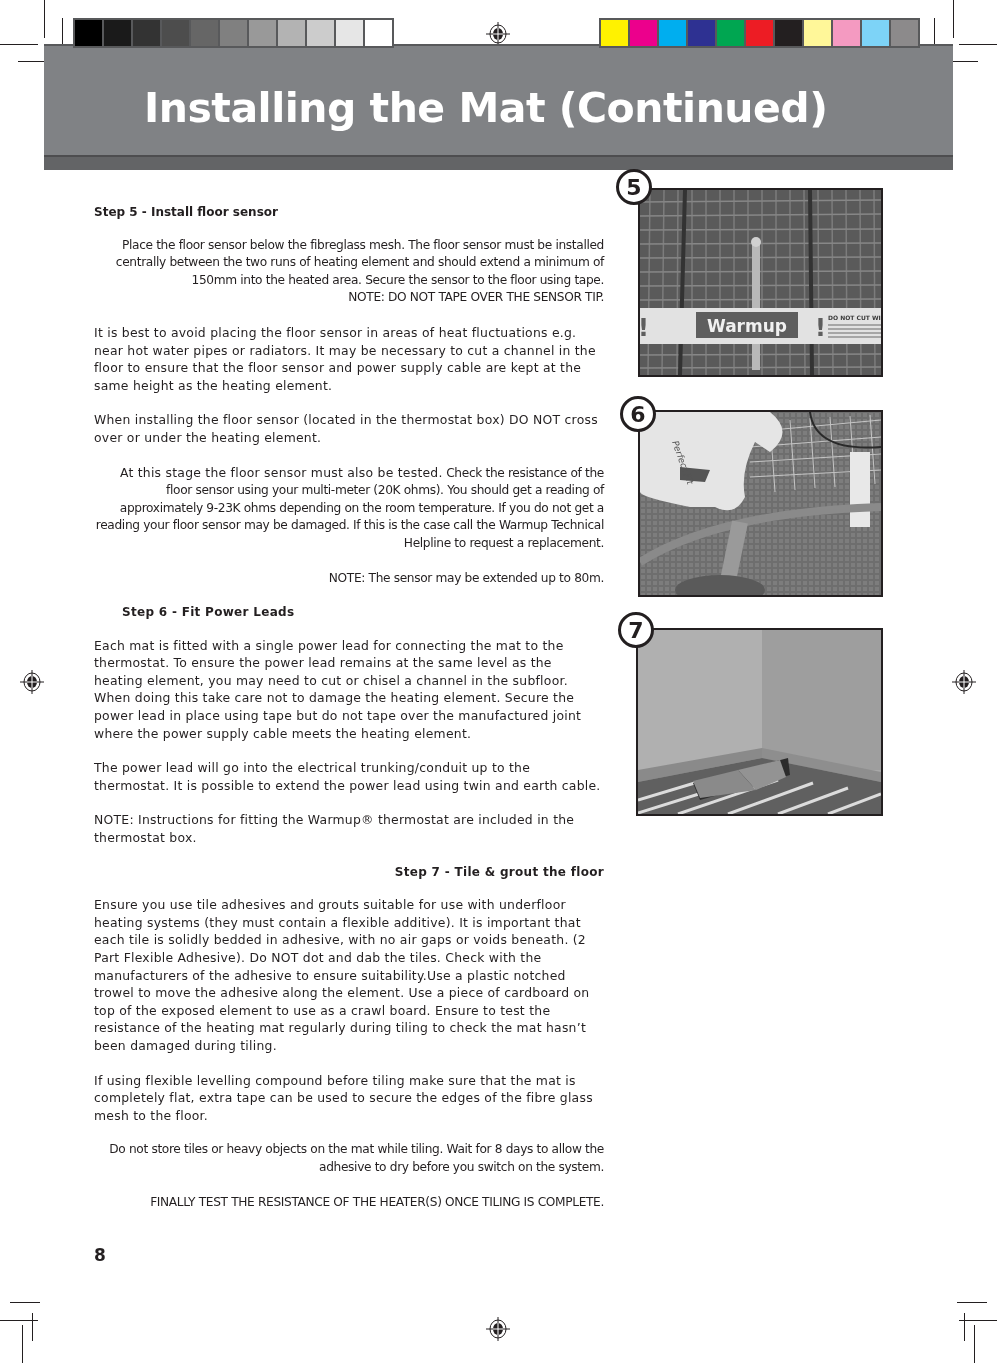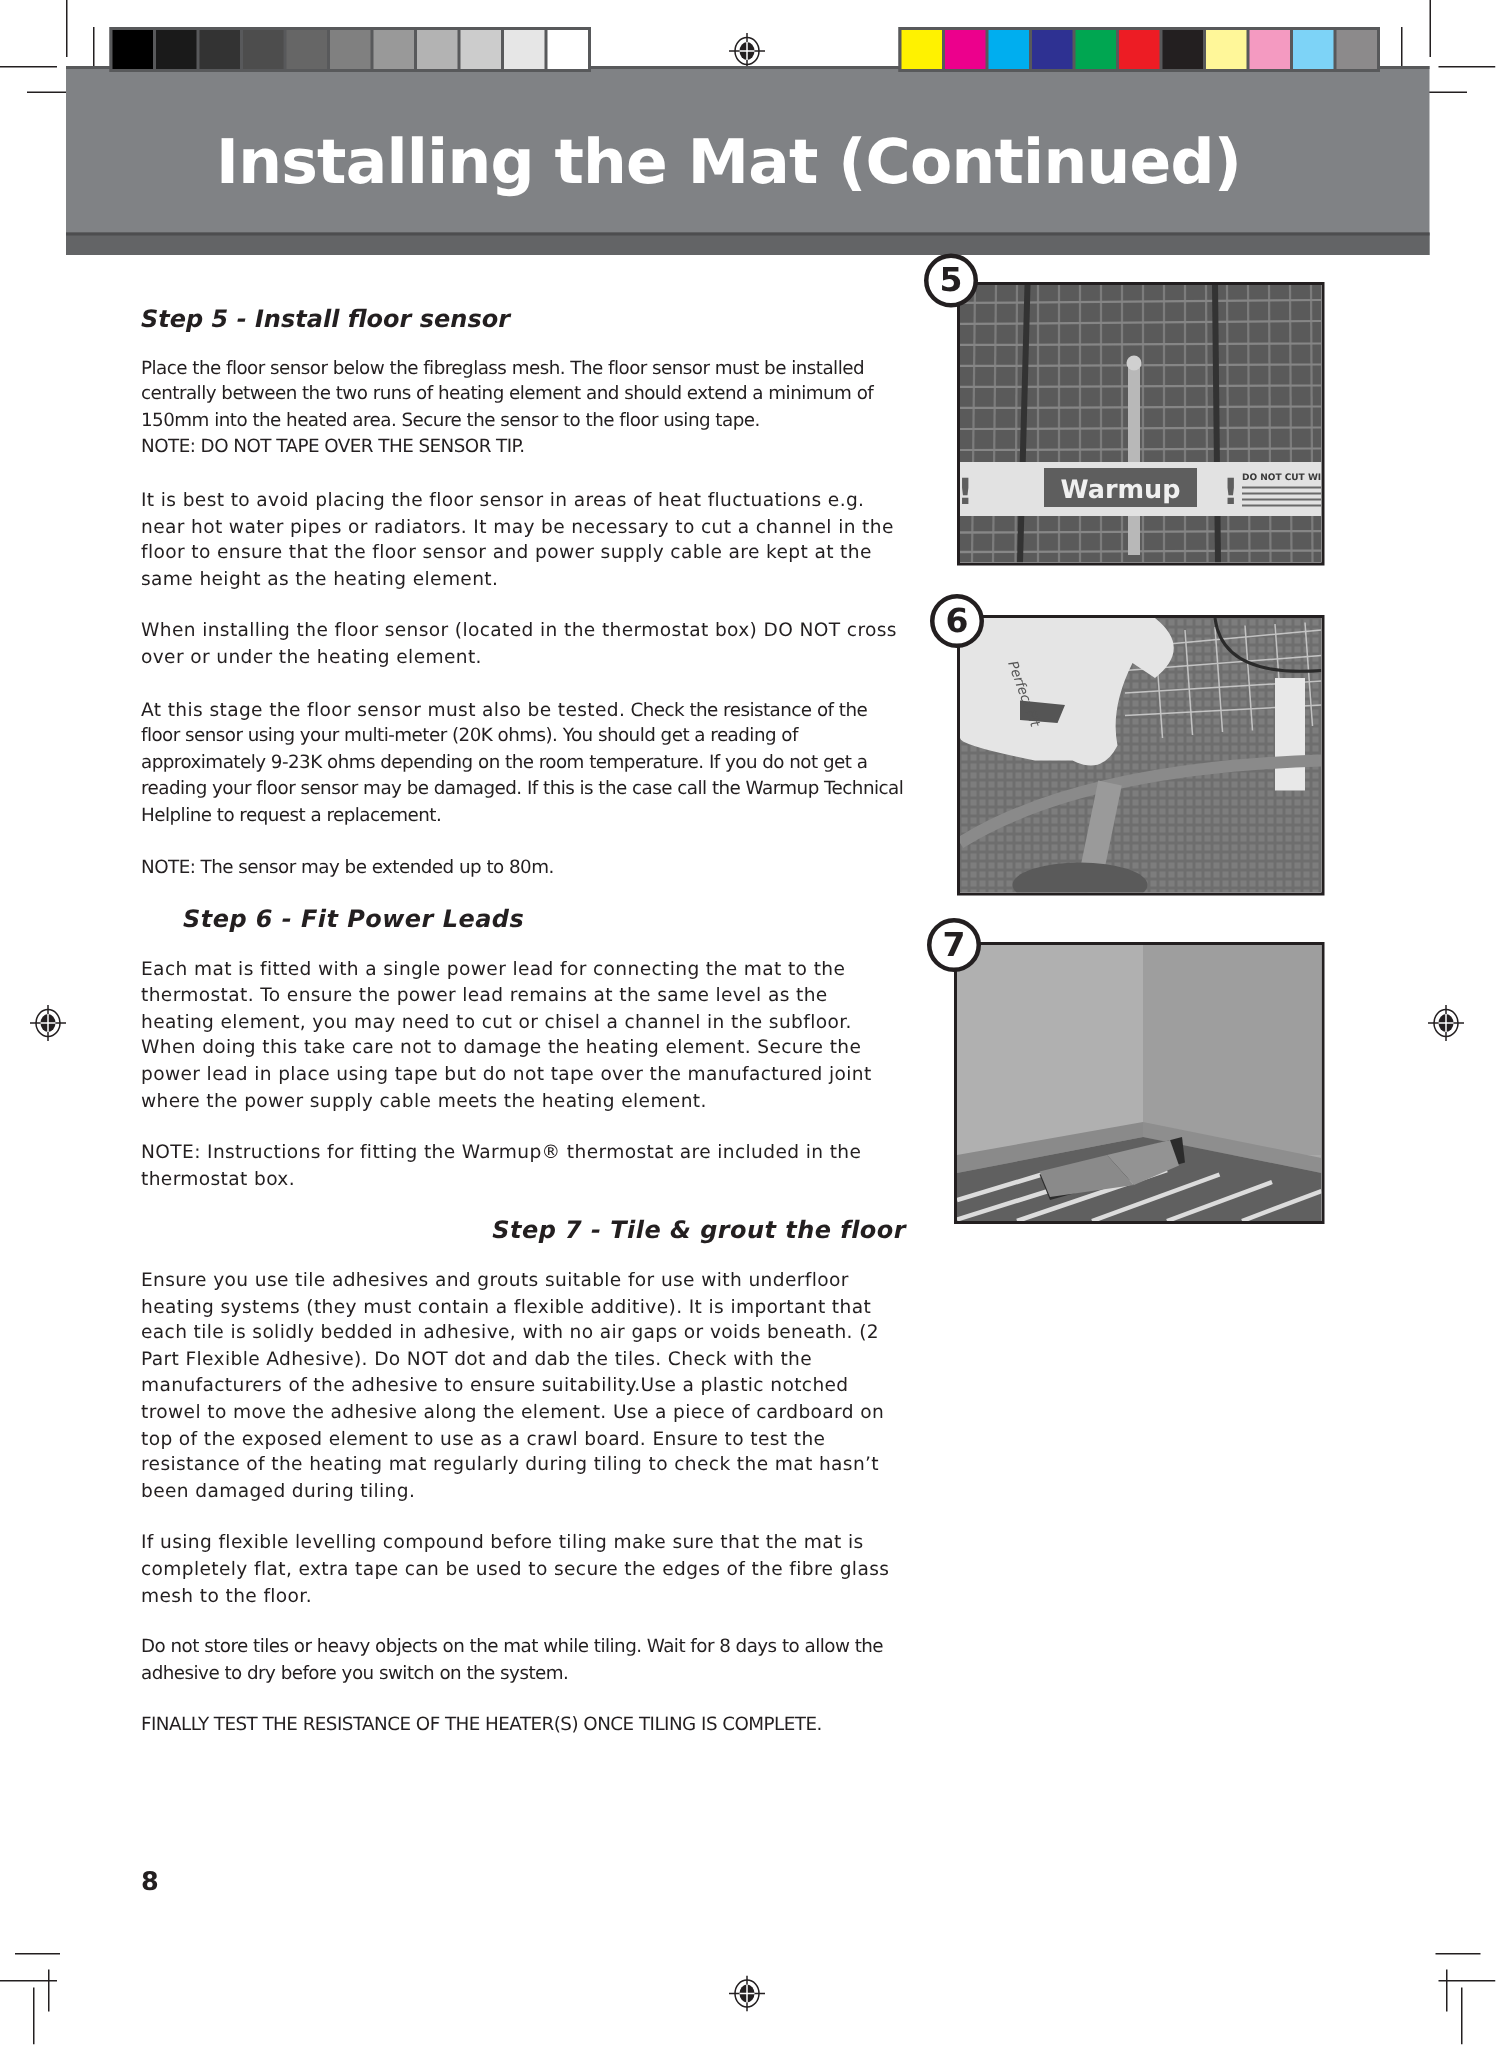--- a/index.html
+++ b/index.html
@@ -18,23 +18,23 @@
   .colorbar { position: absolute; top: 18px; height: 30px; display: flex; border: 2px solid #58595b; background: #58595b; gap: 2px; }
   .colorbar .sw { width: 27px; height: 26px; }
 
   
   .header { position: absolute; left: 44px; top: 44px; width: 909px; height: 126px; background: #808285; border-top: 2px solid #58595b; }
   .header-bottom { position: absolute; left: 0; right: 0; bottom: 0; height: 15px; background: #636466; border-top: 2px solid #4d4d4f; }
   .page-title { position: absolute; left: 100px; top: 38px; font-family: "DejaVu Sans", sans-serif; font-weight: bold; font-size: 41px; color: #ffffff; letter-spacing: -0.5px; }
 
   
   .content { position: absolute; left: 94px; top: 204px; width: 510px; font-size: 12.4px; line-height: 17.6px; }
-  .content .step-heading { font-weight: bold; font-size: 16px; margin-bottom: 15px; font-style: italic; }
+  .content .step-heading { font-weight: bold; font-size: 12px; margin-bottom: 15px; }
   .content p { margin-bottom: 17px; }
-  .content p.tight { letter-spacing: -0.35px; font-size: 12.2px; }
+  .content p.tight { letter-spacing: -0.35px; font-size: 12.2px; text-align: right; }
   .content p.wide { letter-spacing: 0.25px; }
   .page-number { position: absolute; left: 94px; top: 1245px; font-weight: bold; font-size: 17px; }
 
   
   .figure { position: absolute; border: 2px solid #231f20; overflow: hidden; }
   .fig-badge { position: absolute; width: 36px; height: 36px; border-radius: 50%; border: 3px solid #231f20; background: #ffffff; font-family: "DejaVu Sans", sans-serif; font-weight: bold; font-size: 22px; display: flex; align-items: center; justify-content: center; color: #231f20; }
   .figure svg { display: block; }
 </style>
 </head>
 <body>
@@ -130,20 +130,21 @@
   <p class="wide">It is best to avoid placing the floor sensor in areas of heat fluctuations e.g. near hot water pipes or radiators. It may be necessary to cut a channel in the floor to ensure that the floor sensor and power supply cable are kept at the same height as the heating element.</p>
   <p class="wide">When installing the floor sensor (located in the thermostat box) DO NOT cross over or under the heating element.</p>
   <p class="tight">
     <span class="wide" style="letter-spacing:0.25px;font-size:12.4px;">At this stage the floor sensor must also be tested.</span>
     <span>Check the resistance of the floor sensor using your multi-meter (20K ohms). You should get a reading of approximately 9-23K ohms depending on the room temperature. If you do not get a reading your floor sensor may be damaged. If this is the case call the Warmup Technical Helpline to request a replacement.</span>
   </p>
   <p class="tight">NOTE: The sensor may be extended up to 80m.</p>
 
   <div class="step-heading" style="letter-spacing:0.3px;margin-left:28px;">Step 6 - Fit Power Leads</div>
   <p class="wide">Each mat is fitted with a single power lead for connecting the mat to the thermostat. To ensure the power lead remains at the same level as the heating element, you may need to cut or chisel a channel in the subfloor. When doing this take care not to damage the heating element. Secure the power lead in place using tape but do not tape over the manufactured joint where the power supply cable meets the heating element.</p>
+  <p class="wide">The power lead will go into the electrical trunking/conduit up to the thermostat. It is possible to extend the power lead using twin and earth cable.</p>
   <p class="wide">NOTE: Instructions for fitting the Warmup® thermostat are included in the thermostat box.</p>
 
   <div class="step-heading" style="letter-spacing:0.3px;text-align:right;">Step 7 - Tile &amp; grout the floor</div>
   <p class="wide">Ensure you use tile adhesives and grouts suitable for use with underfloor heating systems (they must contain a flexible additive). It is important that each tile is solidly bedded in adhesive, with no air gaps or voids beneath. (2 Part Flexible Adhesive). Do NOT dot and dab the tiles. Check with the manufacturers of the adhesive to ensure suitability.Use a plastic notched trowel to move the adhesive along the element. Use a piece of cardboard on top of the exposed element to use as a crawl board. Ensure to test the resistance of the heating mat regularly during tiling to check the mat hasn’t been damaged during tiling.</p>
   <p class="wide">If using flexible levelling compound before tiling make sure that the mat is completely flat, extra tape can be used to secure the edges of the fibre glass mesh to the floor.</p>
   <p class="tight">Do not store tiles or heavy objects on the mat while tiling. Wait for 8 days to allow the adhesive to dry before you switch on the system.</p>
   <p class="tight">FINALLY TEST THE RESISTANCE OF THE HEATER(S) ONCE TILING IS COMPLETE.</p>
 </div>
 
 <div class="page-number">8</div>

